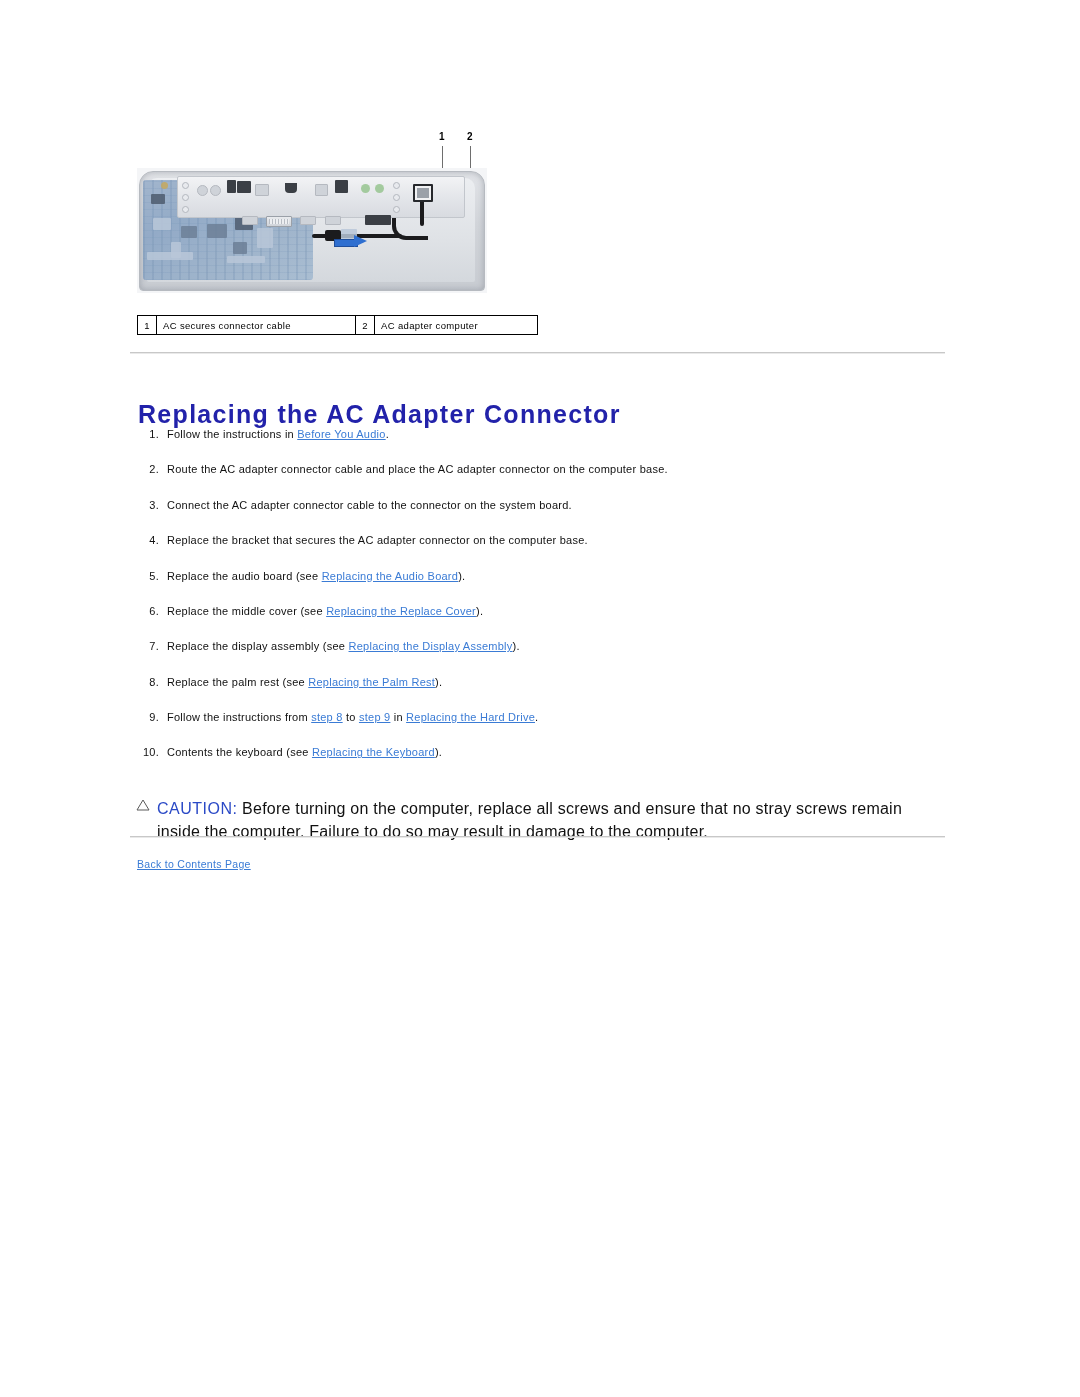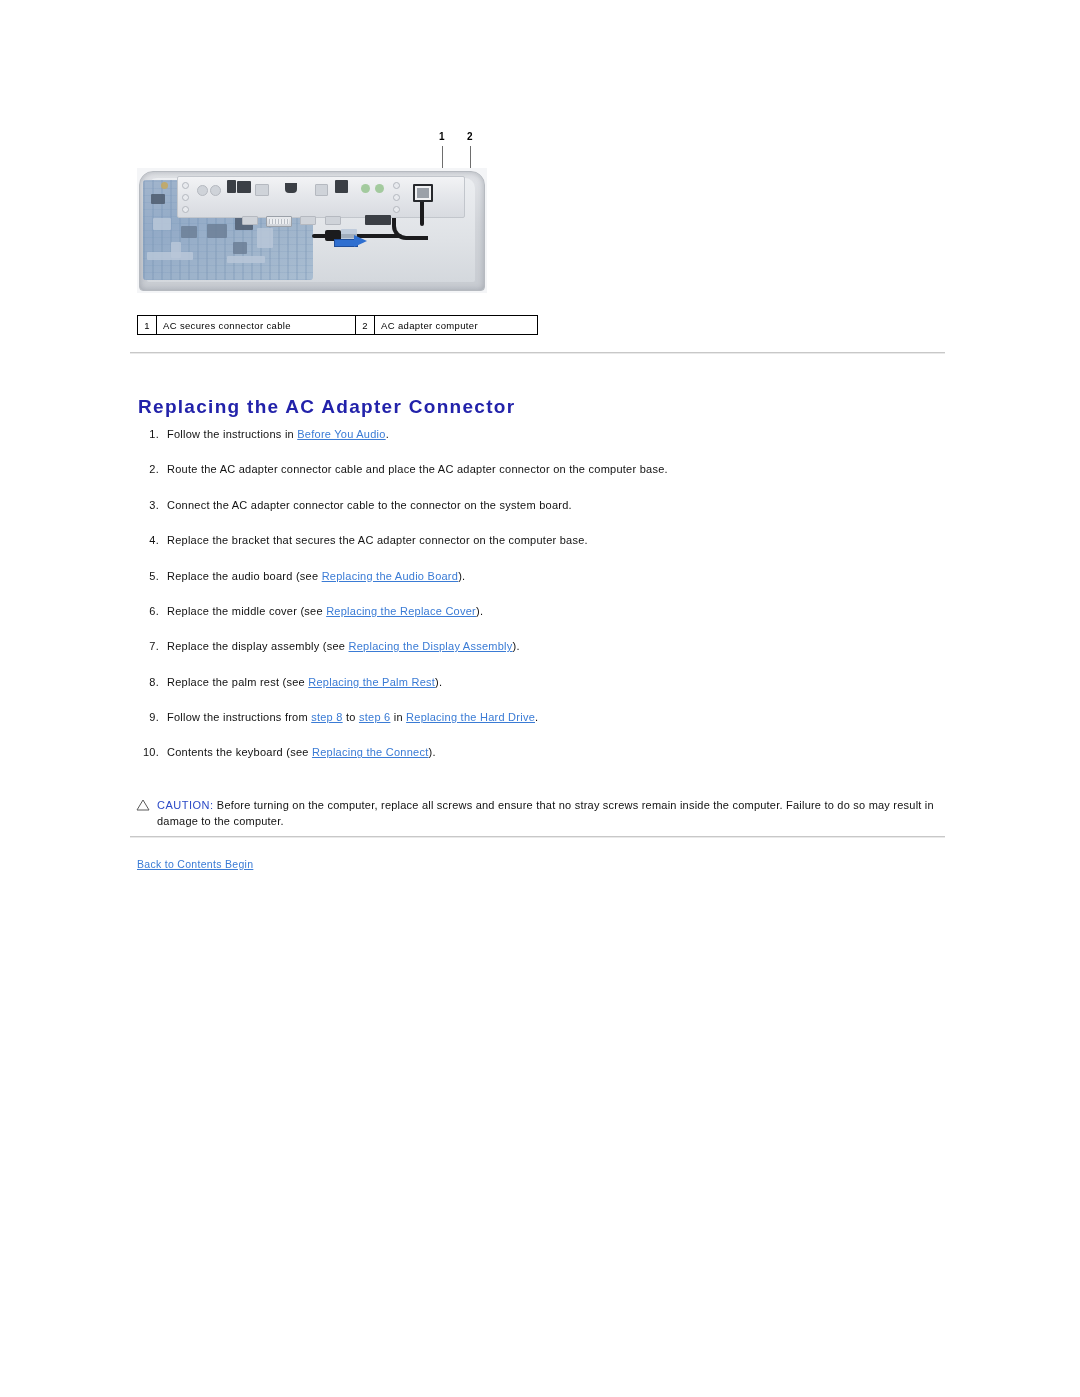--- a/index.html
+++ b/index.html
@@ -240,21 +240,21 @@
     border-bottom: 1px solid #e9e9e9;
   }
   .hr-top { top: 352px; }
   .hr-bottom { top: 836px; }
 
   
   .heading {
     position: absolute;
     left: 138px;
     top: 384px;
-    font-size: 19px;
+    font-size: 25px;
     font-weight: bold;
     color: #2222aa;
     letter-spacing: 1.3px;
     line-height: 1.1;
     white-space: nowrap;
   }
 
   
   .steps {
     position: absolute;
@@ -285,21 +285,21 @@
     text-decoration: underline;
     cursor: pointer;
   }
 
   
   .caution {
     position: absolute;
     left: 137px;
     top: 798px;
     width: 800px;
-    font-size: 11px;
+    font-size: 16px;
     line-height: 1.42;
     letter-spacing: .22px;
     color: #111;
   }
   .caution-icon {
     position: absolute;
     left: -1px;
     top: 1px;
     width: 14px;
     height: 12px;
@@ -407,30 +407,30 @@
 
   <div class="steps" id="steps-container">
       <div class="step"><span class="step-num">1.</span><span>Follow the instructions in </span><a class="doclink" href="#">Before You Audio</a><span>.</span></div>
       <div class="step"><span class="step-num">2.</span><span>Route the AC adapter connector cable and place the AC adapter connector on the computer base.</span></div>
       <div class="step"><span class="step-num">3.</span><span>Connect the AC adapter connector cable to the connector on the system board.</span></div>
       <div class="step"><span class="step-num">4.</span><span>Replace the bracket that secures the AC adapter connector on the computer base.</span></div>
       <div class="step"><span class="step-num">5.</span><span>Replace the audio board (see </span><a class="doclink" href="#">Replacing the Audio Board</a><span>).</span></div>
       <div class="step"><span class="step-num">6.</span><span>Replace the middle cover (see </span><a class="doclink" href="#">Replacing the Replace Cover</a><span>).</span></div>
       <div class="step"><span class="step-num">7.</span><span>Replace the display assembly (see </span><a class="doclink" href="#">Replacing the Display Assembly</a><span>).</span></div>
       <div class="step"><span class="step-num">8.</span><span>Replace the palm rest (see </span><a class="doclink" href="#">Replacing the Palm Rest</a><span>).</span></div>
-      <div class="step"><span class="step-num">9.</span><span>Follow the instructions from </span><a class="doclink" href="#">step 8</a><span> to </span><a class="doclink" href="#">step 6</a><span> in </span><a class="doclink" href="#">Replacing the Hard Drive</a><span>.</span></div>
-      <div class="step"><span class="step-num">10.</span><span>Contents the keyboard (see </span><a class="doclink" href="#">Replacing the Connect</a><span>).</span></div>
+      <div class="step"><span class="step-num">9.</span><span>Follow the instructions from </span><a class="doclink" href="#">step 8</a><span> to </span><a class="doclink" href="#">step 9</a><span> in </span><a class="doclink" href="#">Replacing the Hard Drive</a><span>.</span></div>
+      <div class="step"><span class="step-num">10.</span><span>Contents the keyboard (see </span><a class="doclink" href="#">Replacing the Keyboard</a><span>).</span></div>
     </div>
 
   <div class="caution">
     <svg class="caution-icon" viewBox="0 0 14 12">
       <polygon points="7,1 13,11 1,11" fill="none" stroke="#5a5a5a" stroke-width="1"></polygon>
     </svg>
     <div class="caution-body">
       <span class="caution-label">CAUTION:</span><span> Before turning on the computer, replace all screws and ensure that no stray screws remain inside the computer. Failure to do so may result in damage to the computer.</span>
     </div>
   </div>
 
   <div class="hr hr-bottom"></div>
 
-  <a class="footer-link doclink" href="#">Back to Contents Begin</a>
+  <a class="footer-link doclink" href="#">Back to Contents Page</a>
 
 </div>
 
 </body></html>

